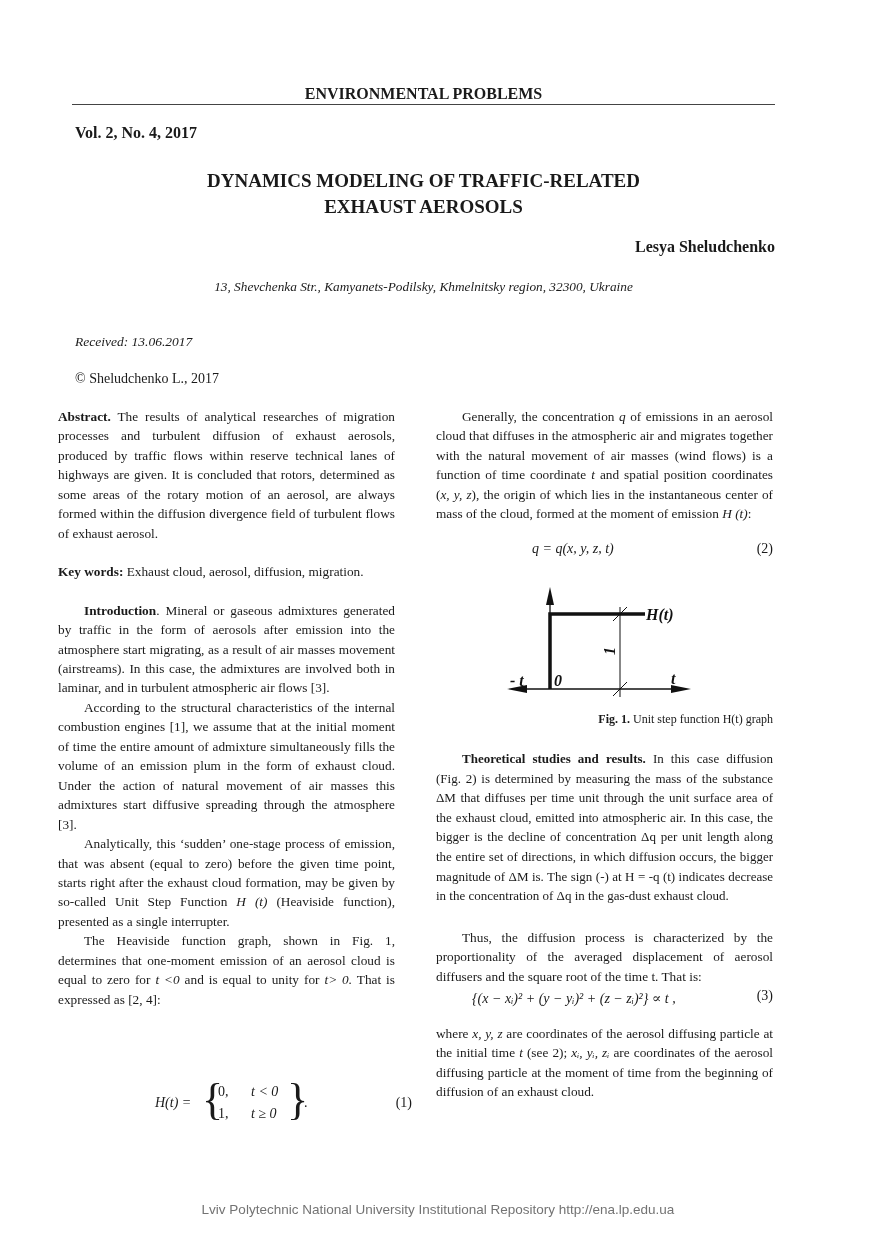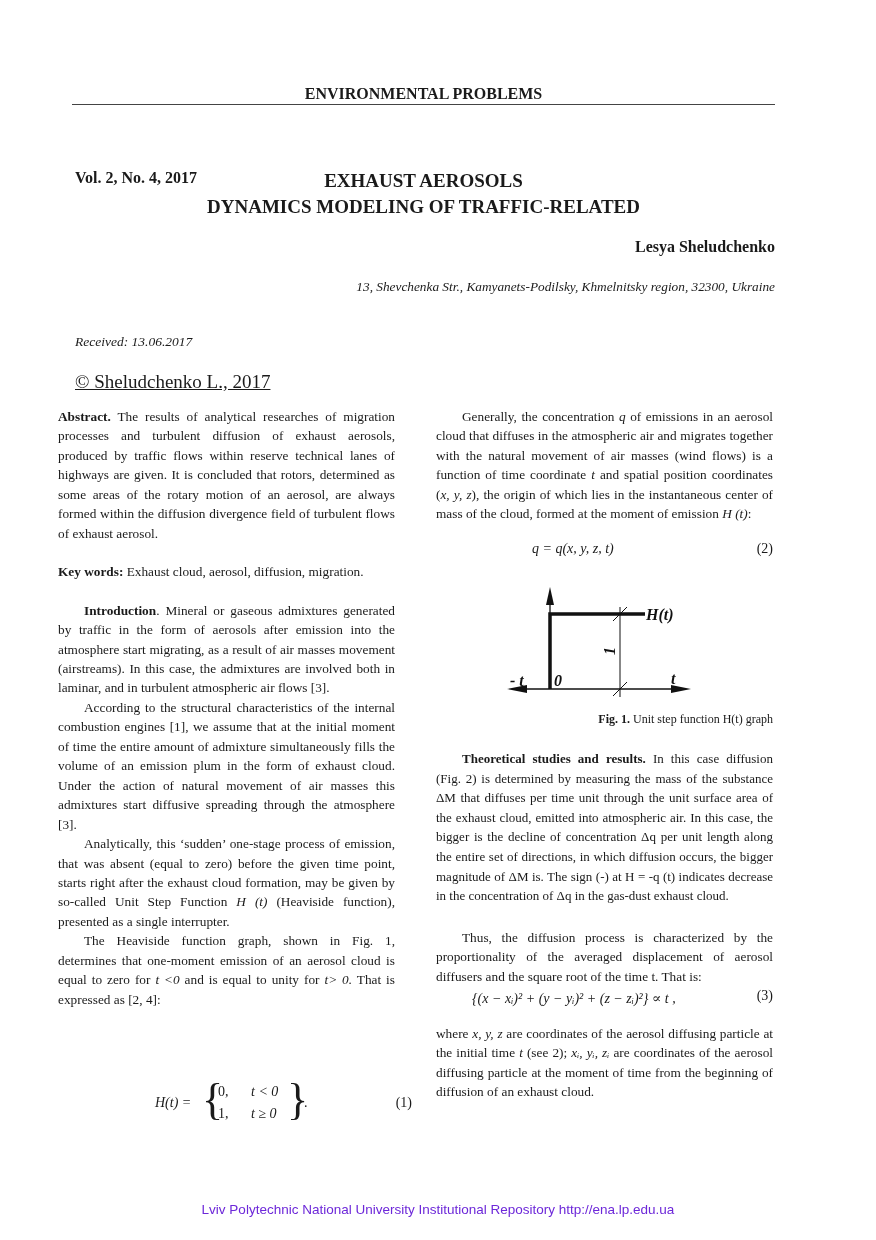--- a/index.html
+++ b/index.html
@@ -1,47 +1,47 @@
 <!DOCTYPE html>
 <html><head>
 <meta charset="utf-8">
 <style>
   html, body { margin: 0; padding: 0; background: #ffffff; }
   body { width: 876px; height: 1240px; position: relative; overflow: hidden;
          font-family: "Liberation Serif", "DejaVu Serif", serif; color: #1a1a1a; }
   .abs { position: absolute; }
   .journal { left: 72px; width: 703px; top: 85px; text-align: center; font-weight: bold; font-size: 16px; }
   .rule { left: 72px; width: 703px; top: 104px; height: 0; border-top: 1.4px solid #444; }
-  .vol { left: 75px; top: 124px; font-weight: bold; font-size: 16px; margin-top: 45px; }
+  .vol { left: 75px; top: 124px; font-weight: bold; font-size: 16px; }
   .title { left: 72px; width: 703px; top: 168px; text-align: center; font-weight: bold; font-size: 19px; line-height: 26px; }
   .author { left: 72px; width: 703px; top: 238px; text-align: right; font-weight: bold; font-size: 16px; }
-  .affil { left: 72px; width: 703px; top: 277px; text-align: right; font-style: italic; font-size: 13.3px; line-height: 19px; }
+  .affil { left: 72px; width: 703px; top: 277px; text-align: center; font-style: italic; font-size: 13.3px; line-height: 19px; }
   .received { left: 75px; top: 334px; font-style: italic; font-size: 13.5px; }
-  .copy { left: 75px; top: 371px; font-size: 19px; text-decoration: underline; }
+  .copy { left: 75px; top: 371px; font-size: 14px; }
   .col { width: 337px; font-size: 13.3px; line-height: 19.45px; text-align: justify; }
   .col p { margin: 0; }
   .ind { text-indent: 26px; }
   .left { left: 58px; }
   .right { left: 436px; }
   .eq { font-size: 14px; }
-  .footer { left: 0; width: 876px; top: 1202px; text-align: center; font-family: "Liberation Sans", "DejaVu Sans", sans-serif; font-size: 13.5px; color: #6d28d9; }
+  .footer { left: 0; width: 876px; top: 1202px; text-align: center; font-family: "Liberation Sans", "DejaVu Sans", sans-serif; font-size: 13.5px; color: #737373; }
   .caption { left: 436px; width: 337px; top: 712px; text-align: right; font-size: 12px; }
   .brace { font-size: 40px; line-height: 40px; font-weight: 100; vertical-align: middle; }
   i { font-style: italic; }
 </style>
 </head>
 <body>
 
 <div class="abs journal">ENVIRONMENTAL PROBLEMS</div>
 <div class="abs rule"></div>
 <div class="abs vol">Vol. 2, No. 4, 2017</div>
 
 <div class="abs title">
+  <div>DYNAMICS MODELING OF TRAFFIC-RELATED</div>
   <div>EXHAUST AEROSOLS</div>
-  <div>DYNAMICS MODELING OF TRAFFIC-RELATED</div>
 </div>
 <div class="abs author">Lesya Sheludchenko</div>
 <div class="abs affil">
   <div>13,  Shevchenka Str., Kamyanets-Podilsky, Khmelnitsky region, 32300, Ukraine</div>
 </div>
 <div class="abs received">Received: 13.06.2017</div>
 <div class="abs copy">© Sheludchenko L., 2017</div>
 
 <div class="abs col left" style="top:407px;">
   <p><b>Abstract.</b><span> The results of analytical researches of migration processes and turbulent diffusion of exhaust aerosols, produced by traffic flows within reserve technical lanes of highways are given. It is concluded that rotors, determined as some areas of the rotary motion of an aerosol, are always formed within the diffusion divergence field of turbulent flows of exhaust aerosol.</span></p>

